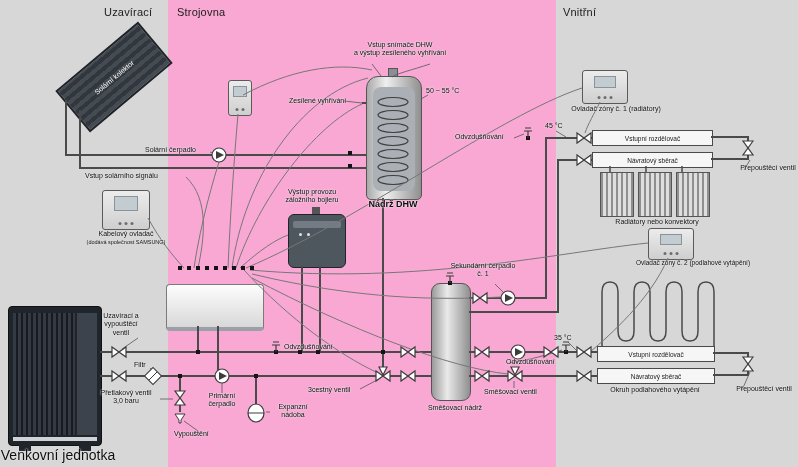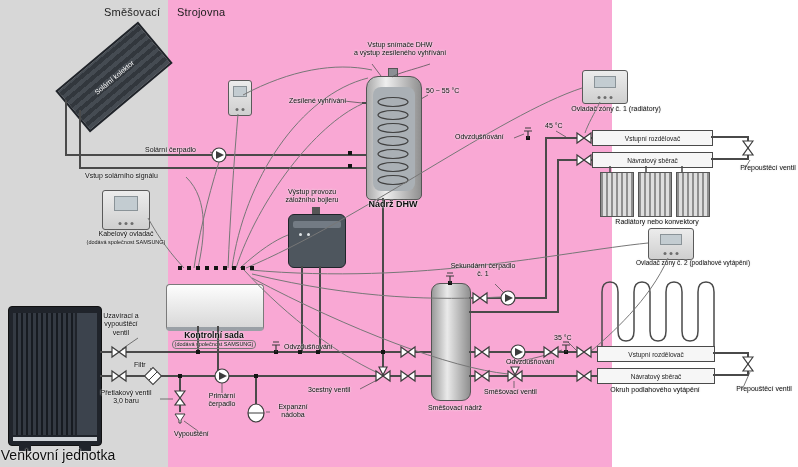--- a/index.html
+++ b/index.html
@@ -50,24 +50,27 @@
   .radiator{position:absolute;top:0;width:32px;height:43px;border:1px solid #555;
      background:repeating-linear-gradient(90deg,#8f8f8f 0 2px,#dedede 2px 5px)}
   #radiators{left:600px;top:172px;width:110px;height:43px}
 </style>
 </head>
 <body>
 
 <div id="canvas">
 
   <div class="zone" id="zone-outdoor">
-    <div class="zone-label" style="left:104px">Směšovací</div>
+    <div class="zone-label" style="left:104px">Uzavírací</div>
   </div>
   <div class="zone" id="zone-machine">
     <div class="zone-label" style="left:9px">Strojovna</div>
+  </div>
+  <div class="zone" id="zone-indoor">
+    <div class="zone-label" style="left:7px">Vnitřní</div>
   </div>
 
   <div class="comp" id="solar-collector">
     <span class="sc-label">Solární kolektor</span>
   </div>
 
   <div class="comp device" id="wired-controller" style="left:102px;top:190px;width:46px;height:38px">
     <span class="screen" style="width:22px;height:13px"></span>
     <span class="dots">
         <i></i>
@@ -312,24 +315,20 @@
   <div class="lbl nowrap" style="left:358px;top:199px;width:70px;font-size:9px;font-weight:bold">Nádrž DHW</div>
   <div class="lbl nowrap" style="left:601px;top:218px;width:112px">Radiátory nebo konvektory</div>
   <div class="lbl" style="left:274px;top:188px;width:76px">Výstup provozu záložního bojleru</div>
   <div class="lbl nowrap" style="left:626px;top:259px;width:134px;font-size:6.5px">Ovladač zóny č. 2 (podlahové vytápění)</div>
   <div class="lbl" style="left:80px;top:230px;width:92px">
     <span>Kabelový ovladač</span><br>
     <span style="font-size:5.5px">(dodává společnost SAMSUNG)</span>
   </div>
   <div class="lbl" style="left:450px;top:262px;width:66px">Sekundární čerpadlo č. 1</div>
   <div class="lbl" style="left:96px;top:312px;width:50px">Uzavírací a vypouštěcí ventil</div>
-  <div class="lbl" style="left:164px;top:330px;width:100px">
-    <span style="font-size:8.5px;font-weight:600">Kontrolní sada</span><br>
-    <span style="font-size:5.5px;border:1px solid #777;border-radius:4px;padding:0 2px;display:inline-block">(dodává společnost SAMSUNG)</span>
-  </div>
   <div class="lbl left nowrap" style="left:284px;top:343px">Odvzdušňování</div>
   <div class="lbl left nowrap" style="left:554px;top:334px">35 °C</div>
   <div class="lbl" style="left:736px;top:385px;width:56px">Přepouštěcí ventil</div>
   <div class="lbl left nowrap" style="left:134px;top:361px">Filtr</div>
   <div class="lbl pre" style="left:100px;top:389px;width:52px">Přetlakový ventil
 3,0 baru</div>
   <div class="lbl" style="left:200px;top:392px;width:44px">Primární čerpadlo</div>
   <div class="lbl left nowrap" style="left:308px;top:386px">3cestný ventil</div>
   <div class="lbl nowrap" style="left:418px;top:404px;width:74px">Směšovací nádrž</div>
   <div class="lbl left nowrap" style="left:484px;top:388px">Směšovací ventil</div>

